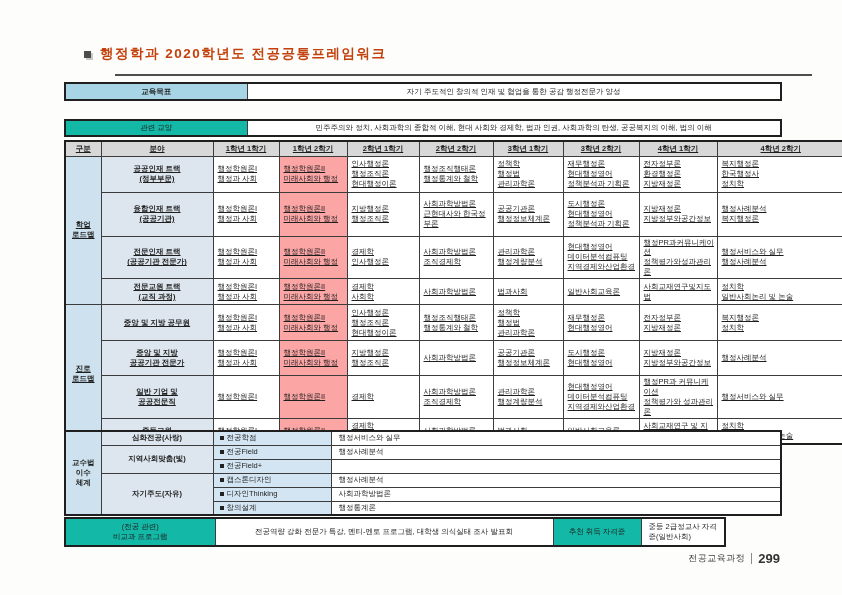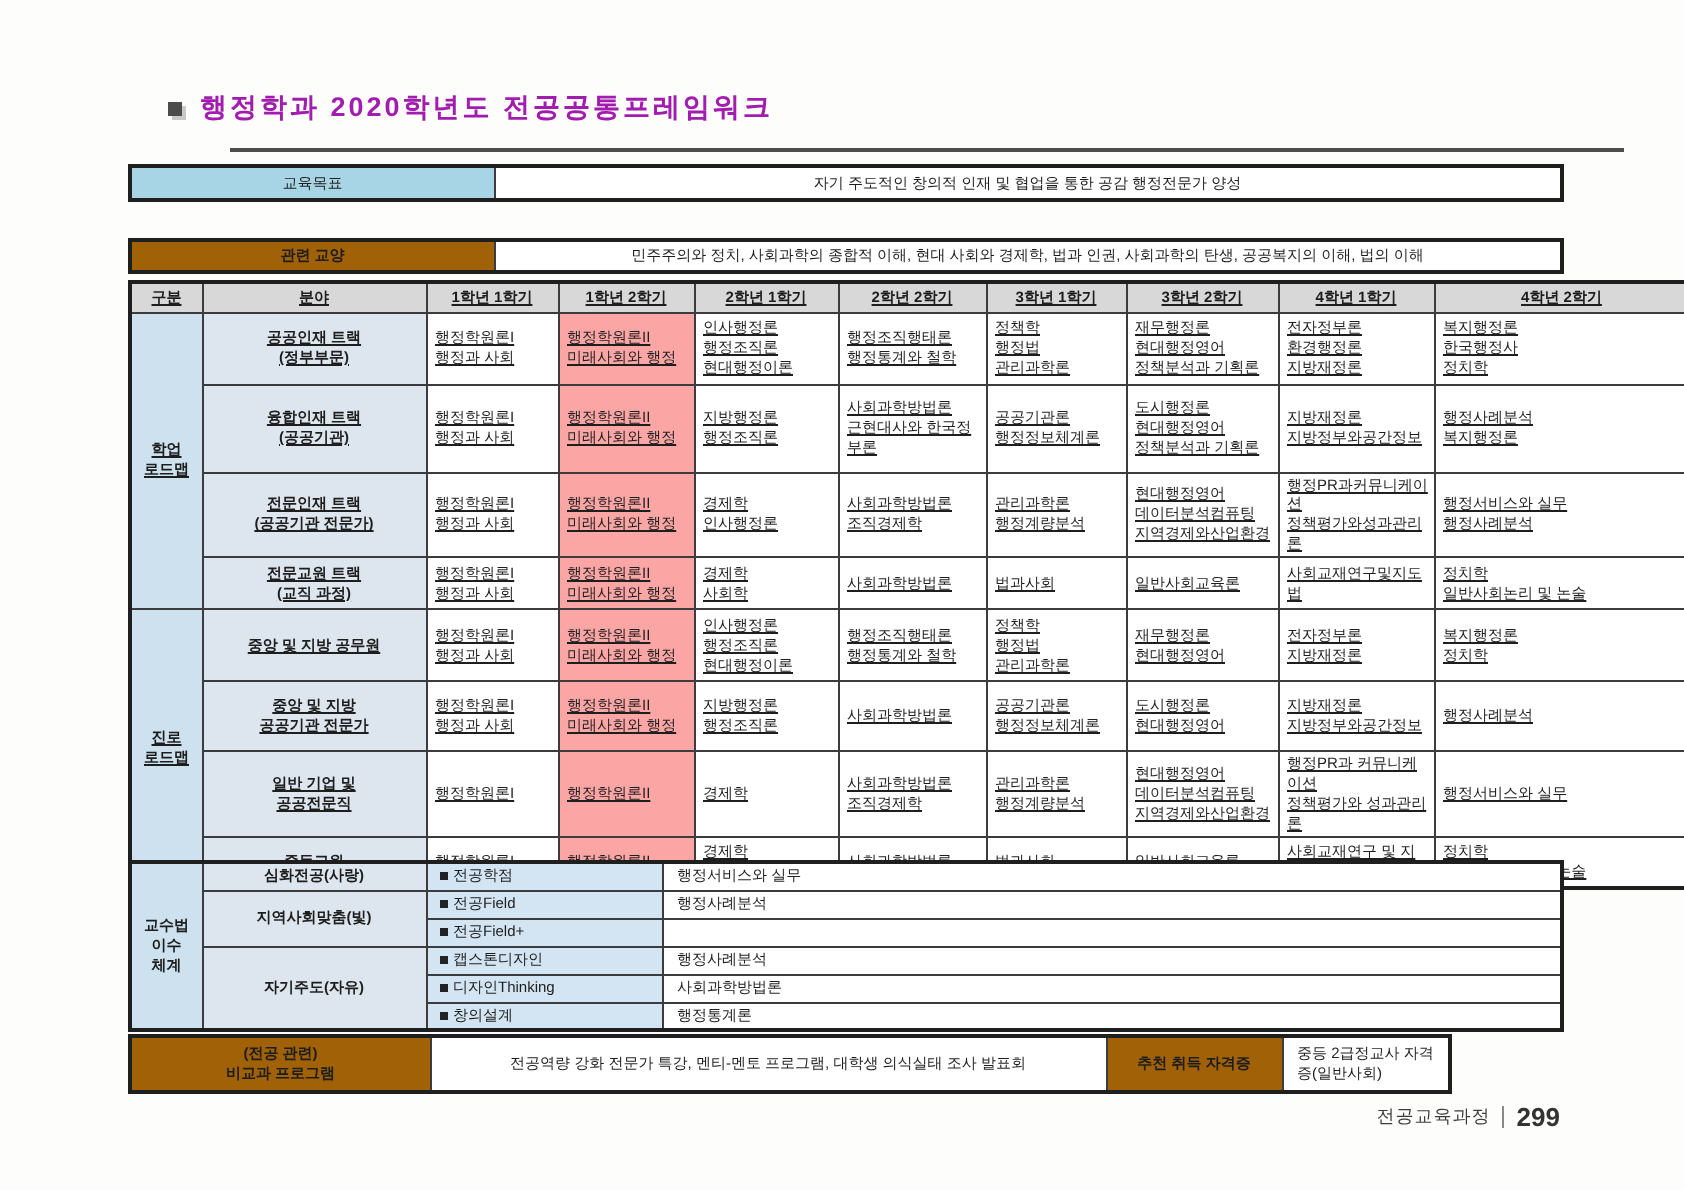--- a/index.html
+++ b/index.html
@@ -3,33 +3,33 @@
 <meta charset="utf-8">
 <style>
   html,body { margin:0; padding:0; }
   body {
     width:842px; height:595px; position:relative; overflow:hidden;
     background:#fdfdfb; color:#1e1e1e;
     font-family:"Liberation Sans", sans-serif;
   }
   .title-row { position:absolute; left:84px; top:45px; display:flex; align-items:center; gap:9px; }
   .title-bullet { width:7px; height:7px; background:#4c4c4c; box-shadow:2px 2px 0 #c9c9c9; }
-  .page-title { margin:0; font-size:13.5px; font-weight:bold; letter-spacing:1.5px; color:#a21caf; }
+  .page-title { margin:0; font-size:13.5px; font-weight:bold; letter-spacing:1.5px; color:#c2410c; }
   .title-rule { position:absolute; left:115px; top:74px; width:697px; height:2px; background:#4d4d4d; }
 
   table.t { border-collapse:collapse; table-layout:fixed; position:absolute; background:#fff; }
   table.t { border:2px solid #1f1f1f; }
   table.t td {
     border:1px solid #3c3c3c; font-size:7.5px; line-height:1.32;
     padding:1px 2px; vertical-align:middle; text-align:center;
     white-space:pre-line; overflow:hidden; word-break:break-all;
   }
-  .blue  { background:#a8d5e5; font-weight:normal; }
+  .blue  { background:#a8d5e5; font-weight:bold; }
   .blue2 { background:#c3e1ee; font-weight:bold; }
-  .green { background:#a16207; font-weight:bold; }
+  .green { background:#14b8a6; font-weight:normal; }
   .hdr td { background:#d8d8d8; font-weight:bold; }
   .grp   { background:#cde2ee; font-weight:bold; }
   .track { background:#dde6ee; font-weight:bold; }
   .sh    { background:#fca5a5; }
   .prog  { background:#d3e5f2; text-align:left !important; padding-left:6px !important; }
   .cell  { text-align:left !important; padding:1px 2px 1px 4px !important; }
   .crs   { text-align:left !important; padding-left:7px !important; }
   .bold  { font-weight:normal; }
   .blt { display:inline-block; width:4px; height:4px; background:#222; margin-right:3px; vertical-align:middle; }
 

